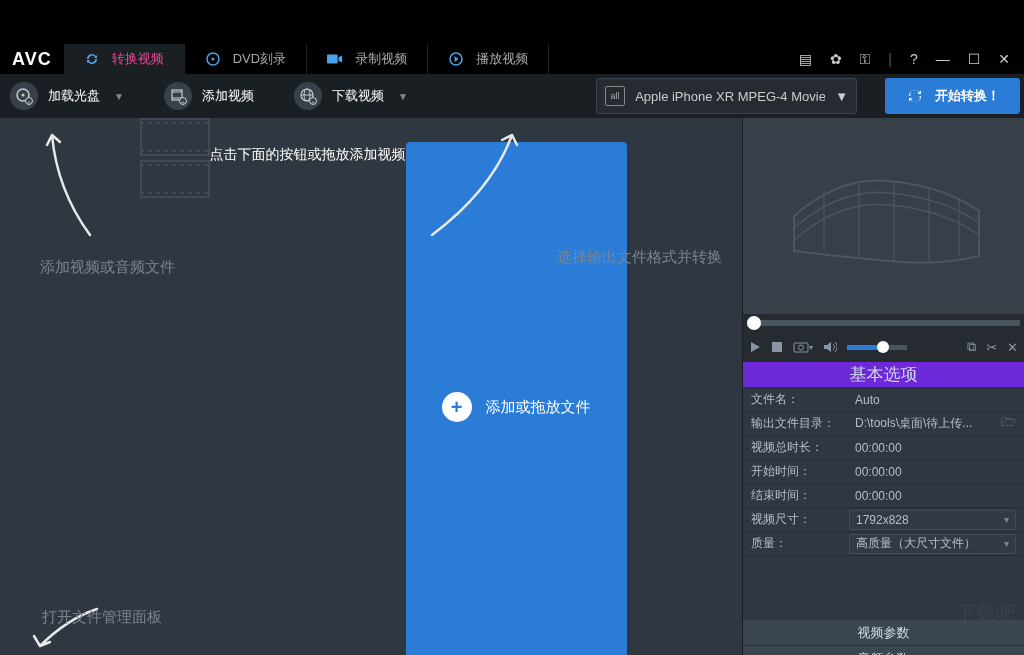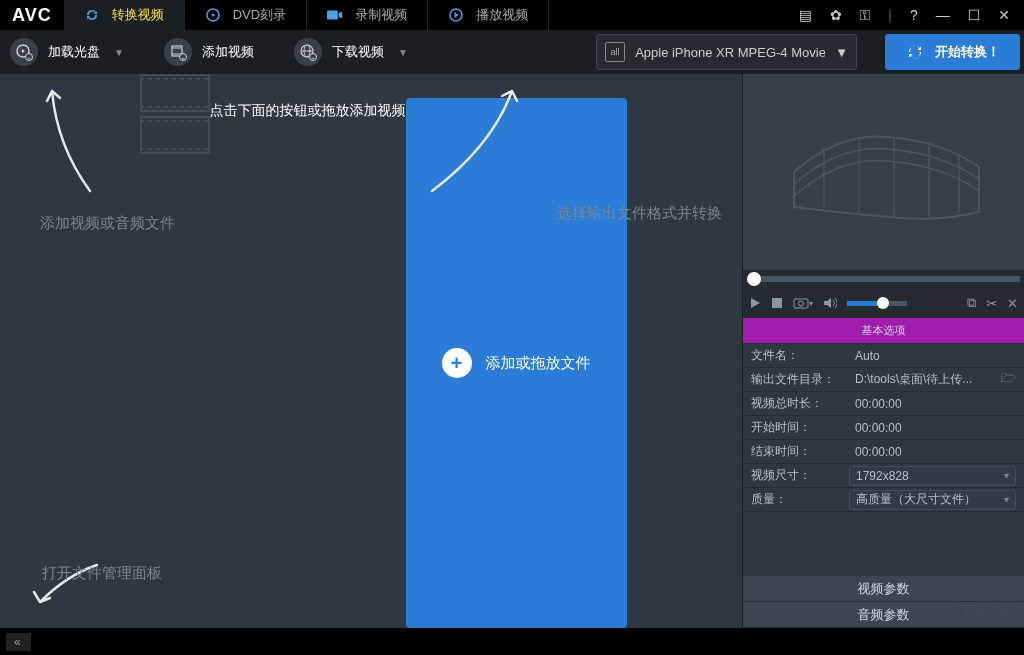--- a/index.html
+++ b/index.html
@@ -1,21 +1,21 @@
 <!DOCTYPE html>
 <html><head>
 <meta charset="utf-8">
 <style>
 * { margin: 0; padding: 0; box-sizing: border-box; font-family: "Microsoft YaHei", sans-serif; }
 body { width: 1024px; height: 655px; background: #000; overflow: hidden; color: #ccc; font-size: 13px; }
-.titlebar { height: 30px; background: #000; display: flex; align-items: center; }
+.titlebar { height: 30px; background: #000; display: flex; align-items: center; margin-top: 44px; }
 .logo { color: #fff; font-weight: bold; font-size: 18px; padding: 0 12px; letter-spacing: 1px; }
 .tabs { display: flex; flex: 1; height: 100%; }
 .tab { display: flex; align-items: center; padding: 0 20px; color: #aaa; gap: 12px; cursor: pointer; border-right: 1px solid #222; }
-.tab.active { background: #1a1f24; color: #fde047; }
+.tab.active { background: #1a1f24; color: #ec4899; }
 .tab-icon { width: 16px; height: 16px; display: flex; align-items: center; justify-content: center; }
 .winctrl { display: flex; align-items: center; gap: 10px; padding-right: 10px; color: #ccc; }
 .winctrl span { cursor: pointer; font-size: 14px; padding: 2px 4px; }
 .winctrl .sep { color: #555; cursor: default; }
 .toolbar { height: 44px; background: #1a1f24; display: flex; align-items: center; padding: 0 4px; gap: 20px; }
 .tbtn { display: flex; align-items: center; height: 36px; padding: 0 14px 0 6px; color: #fff; cursor: pointer; gap: 10px; position: relative; }
 .tbtn .circ { width: 28px; height: 28px; border-radius: 50%; background: #384049; display: flex; align-items: center; justify-content: center; font-size: 14px; color: #ddd; }
 .tbtn .caret { font-size: 10px; color: #888; margin-left: 4px; }
 .profile { margin-left: auto; display: flex; align-items: center; height: 36px; border: 1px solid #3a4550; border-radius: 3px; padding: 0 8px; gap: 10px; cursor: pointer; background: #252b31; }
 .profile .ic { width: 20px; height: 20px; border: 1px solid #888; border-radius: 2px; display: flex; align-items: center; justify-content: center; font-size: 9px; color: #aaa; }
@@ -40,21 +40,21 @@
 .reel { width: 210px; height: 120px; opacity: 0.25; }
 .timeline { height: 18px; background: #252b31; display: flex; align-items: center; padding: 0 4px; }
 .timeline .track { flex: 1; height: 6px; background: #4a5562; position: relative; }
 .timeline .thumb { position: absolute; left: 0; top: -4px; width: 14px; height: 14px; background: #fff; border-radius: 50%; }
 .controls { height: 30px; background: #252b31; display: flex; align-items: center; gap: 10px; padding: 0 6px; color: #8a96a4; }
 .controls .btn { cursor: pointer; display: flex; align-items: center; }
 .vol-track { width: 60px; height: 5px; background: #4a5562; position: relative; }
 .vol-fill { position: absolute; left: 0; top: 0; bottom: 0; width: 55%; background: #2a7cd6; }
 .vol-thumb { position: absolute; left: 50%; top: -4px; width: 12px; height: 12px; background: #fff; border-radius: 50%; }
 .controls .spacer { flex: 1; }
-.section-hd { height: 26px; background: #a21caf; color: #cfd8e2; display: flex; align-items: center; justify-content: center; font-size: 11px; border-bottom: 1px solid #2a323b; }
+.section-hd { height: 26px; background: #6d28d9; color: #cfd8e2; display: flex; align-items: center; justify-content: center; font-size: 17px; border-bottom: 1px solid #2a323b; }
 .prop-row { height: 24px; display: flex; align-items: center; padding: 0 8px; border-bottom: 1px solid #262d34; font-size: 12px; color: #b5bfc9; }
 .prop-row .k { width: 98px; }
 .prop-row .v { flex: 1; color: #b5bfc9; padding-left: 6px; display: flex; align-items: center; justify-content: space-between; }
 .prop-row.sel .v { background: #323b45; border: 1px solid #424d58; border-radius: 2px; height: 20px; padding: 0 6px; }
 .prop-row .caret { color: #7a8590; font-size: 10px; }
 .prop-row .browse { color: #8a96a4; font-size: 12px; margin-left: 4px; }
 .param-gap { flex: 1; }
 .param-btn { height: 26px; background: #3b4651; color: #cfd8e2; display: flex; align-items: center; justify-content: center; font-size: 13px; border-bottom: 1px solid #2a323b; cursor: pointer; }
 .footer { height: 27px; background: #000; display: flex; align-items: center; padding: 0 6px; }
 .expand { background: #222; color: #999; padding: 2px 8px; cursor: pointer; font-size: 12px; letter-spacing: 2px; }

